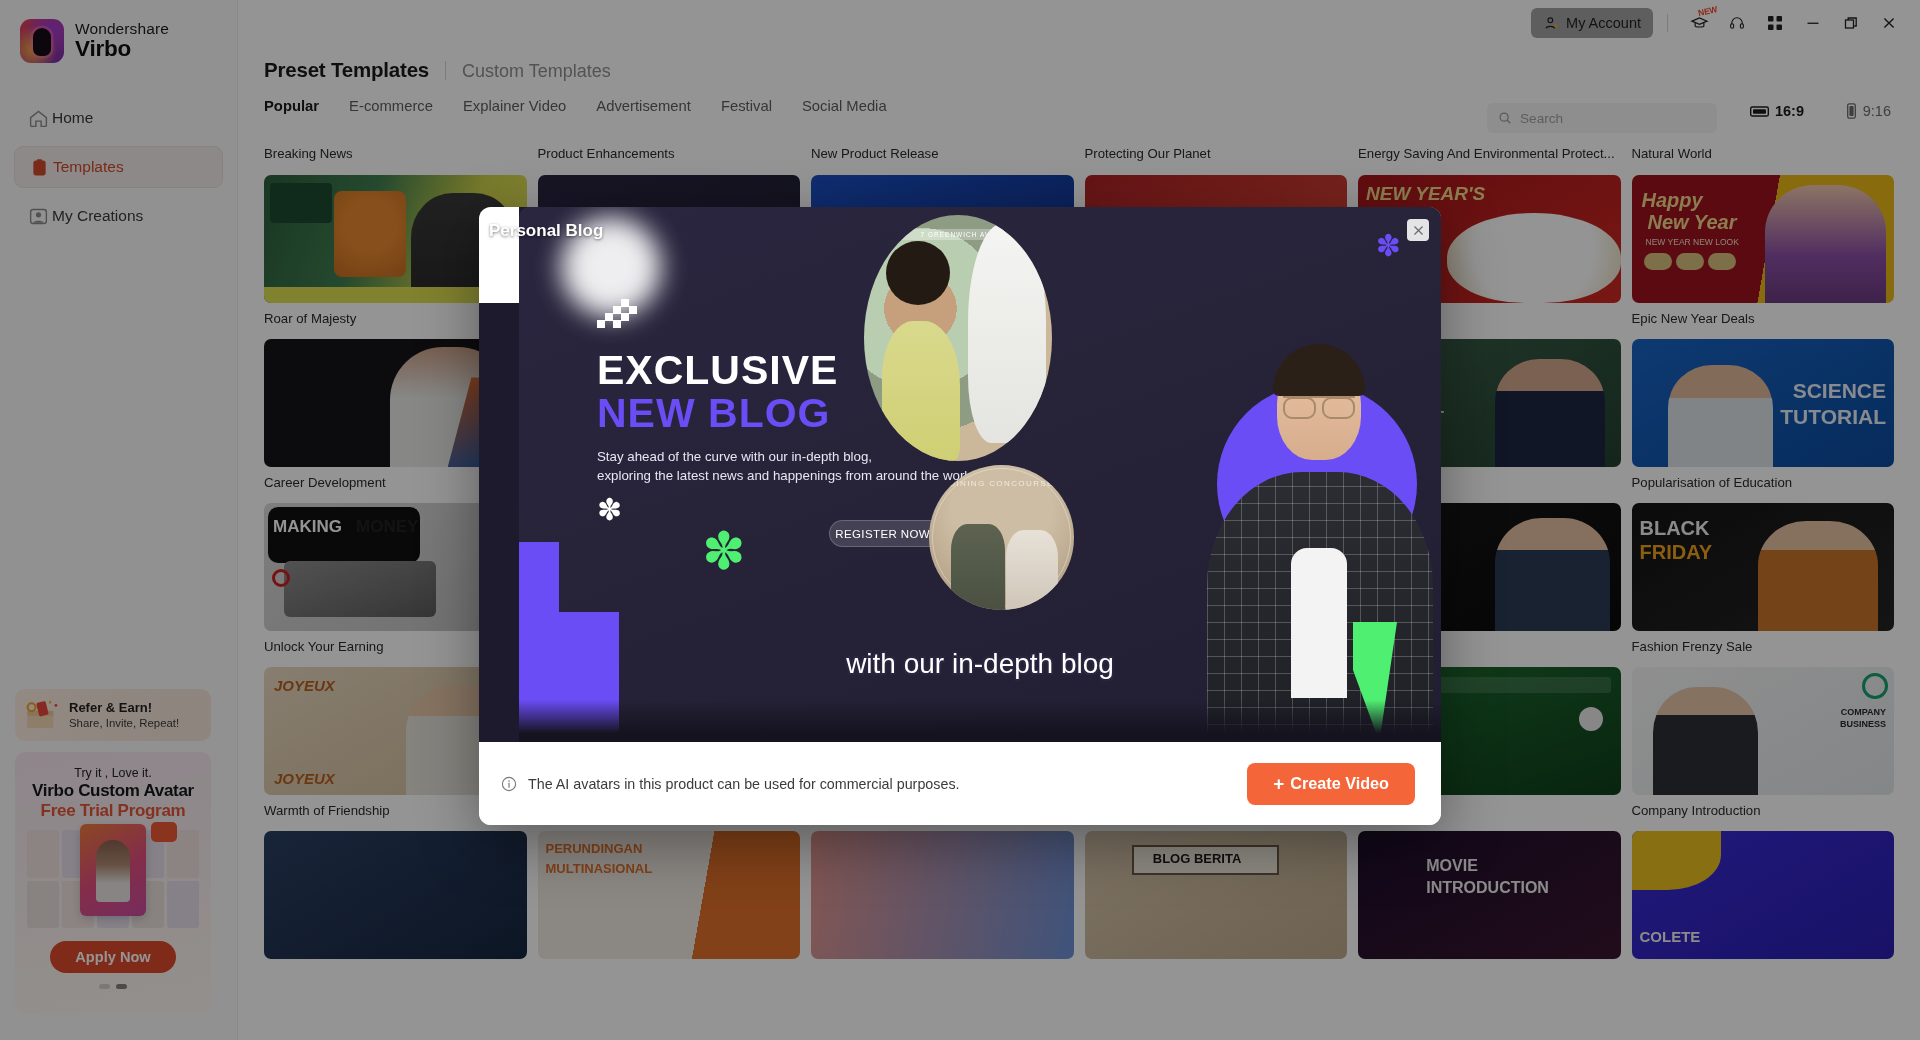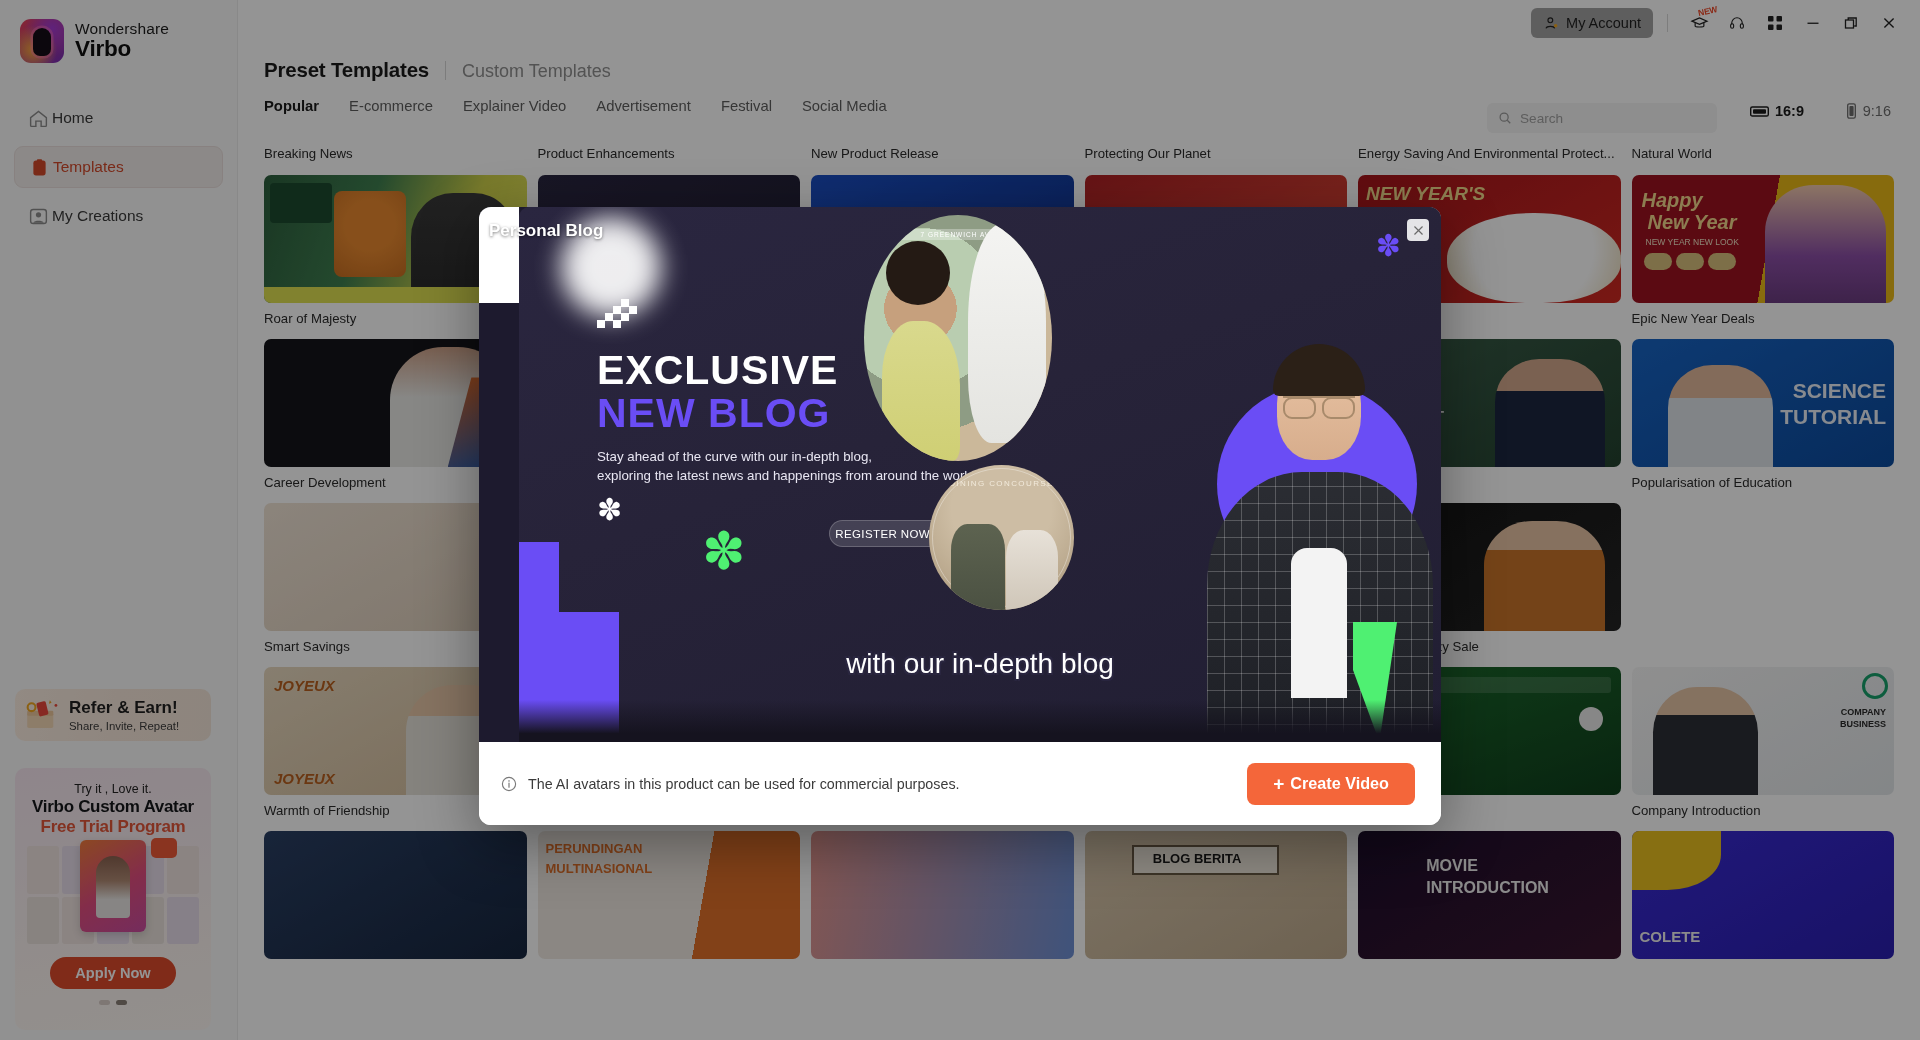--- a/index.html
+++ b/index.html
@@ -50,25 +50,25 @@
   }
   .nav-item.active { background: #f1eceb; color: #d2492a; border: 1px solid #eadfdc; }
   .nav-ico { width: 21px; height: 21px; flex: none; display:block; }
 
   .promo-refer {
     position: absolute; left: 15px; top: 689px; width: 196px; height: 52px;
     background: linear-gradient(100deg,#fbeee2 0%, #f7e7db 50%, #f3e6d9 100%);
     border-radius: 10px; display: flex; align-items: center; gap: 6px; padding-left: 6px;
   }
   .gift-ico { width: 42px; height: 40px; flex:none; }
-  .refer-txt .t1 { font-size: 17px; font-weight: 700; color: #1f1f1f; line-height: 1.25; }
+  .refer-txt .t1 { font-size: 13px; font-weight: 700; color: #1f1f1f; line-height: 1.25; }
   .refer-txt .t2 { font-size: 11.4px; color: #3b3b3b; line-height: 1.25; }
 
   .promo-avatar {
-    position: absolute; left: 15px; top: 768px; width: 196px; height: 262px;
+    position: absolute; left: 15px; top: 752px; width: 196px; height: 262px;
     border-radius: 10px; overflow: hidden;
     background: linear-gradient(170deg,#f6e6ef 0%, #f7ecef 32%, #fbf3f0 70%, #fdf7f3 100%);
     padding-top: 14px;
   }
   .promo-avatar .pa1 { text-align:center; font-size: 12.4px; color:#232323; }
   .promo-avatar .pa2 { text-align:center; font-size: 17px; font-weight:800; color:#16181b; letter-spacing:-.3px; margin-top:1px;}
   .promo-avatar .pa3 { text-align:center; font-size: 17px; font-weight:800; color:#e2563a; letter-spacing:-.3px; }
   .pa-grid { position:relative; margin: 9px 12px 0; height: 98px; display:grid;
              grid-template-columns: repeat(5,1fr); grid-template-rows: repeat(2,1fr); gap:3px; }
   .pa-cell { border-radius:3px; background:#efe3e0; }
@@ -491,20 +491,30 @@
           <div class="tx" style="right:8px;top:40px;font-size:21px;color:#e8eef6;margin-left:24px;">SCIENCE</div>
           <div class="tx" style="right:8px;top:66px;font-size:21px;color:#e8eef6;">TUTORIAL</div>
           <div style="position:absolute;left:14%;bottom:0;width:40%;height:80%;background:linear-gradient(180deg,#e2b89c 0 32%,#dfe3e8 32% 100%);border-radius:42% 42% 0 0;"></div>
         </div>
         <div class="cap">Popularisation of Education</div>
       </div>
     </div>
 
     <div class="row">
       <div class="card">
+        <div class="thumb" style="background:linear-gradient(150deg,#d9d9d9,#c2c2c2)">
+          <div style="position:absolute;left:4px;top:4px;width:58%;height:44%;background:#111;border-radius:10px;"></div>
+          <div class="tx" style="left:9px;top:14px;font-size:17px;">MAKING</div>
+          <div class="tx" style="left:92px;top:14px;font-size:17px;color:#222;">MONEY</div>
+          <div style="position:absolute;left:20px;top:58px;width:58%;height:44%;background:linear-gradient(160deg,#8e8e8e,#5d5d5d);border-radius:6px;"></div>
+          <div style="position:absolute;left:8px;top:66px;width:18px;height:18px;border:3px solid #cf2020;border-radius:50%;"></div>
+        </div>
+        <div class="cap">Unlock Your Earning</div>
+      </div>
+      <div class="card">
         <div class="thumb" style="background:linear-gradient(150deg,#f0e4d6,#dcccb9)"></div>
         <div class="cap">Smart Savings</div>
       </div>
       <div class="card">
         <div class="thumb" style="background:linear-gradient(150deg,#24354a,#14202e)"></div>
         <div class="cap">Daily Briefing</div>
       </div>
       <div class="card">
         <div class="thumb" style="background:linear-gradient(150deg,#3a3a3a,#1c1c1c)"></div>
         <div class="cap">Style Guide</div>

